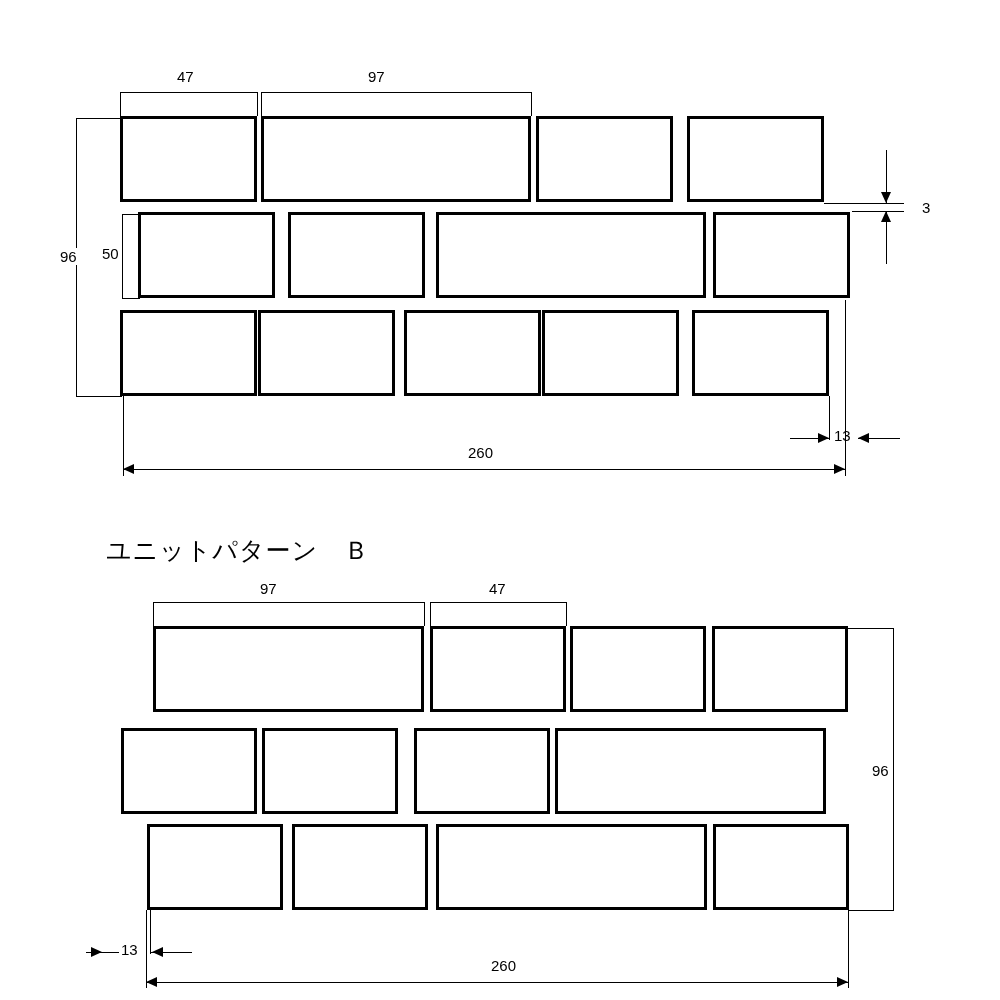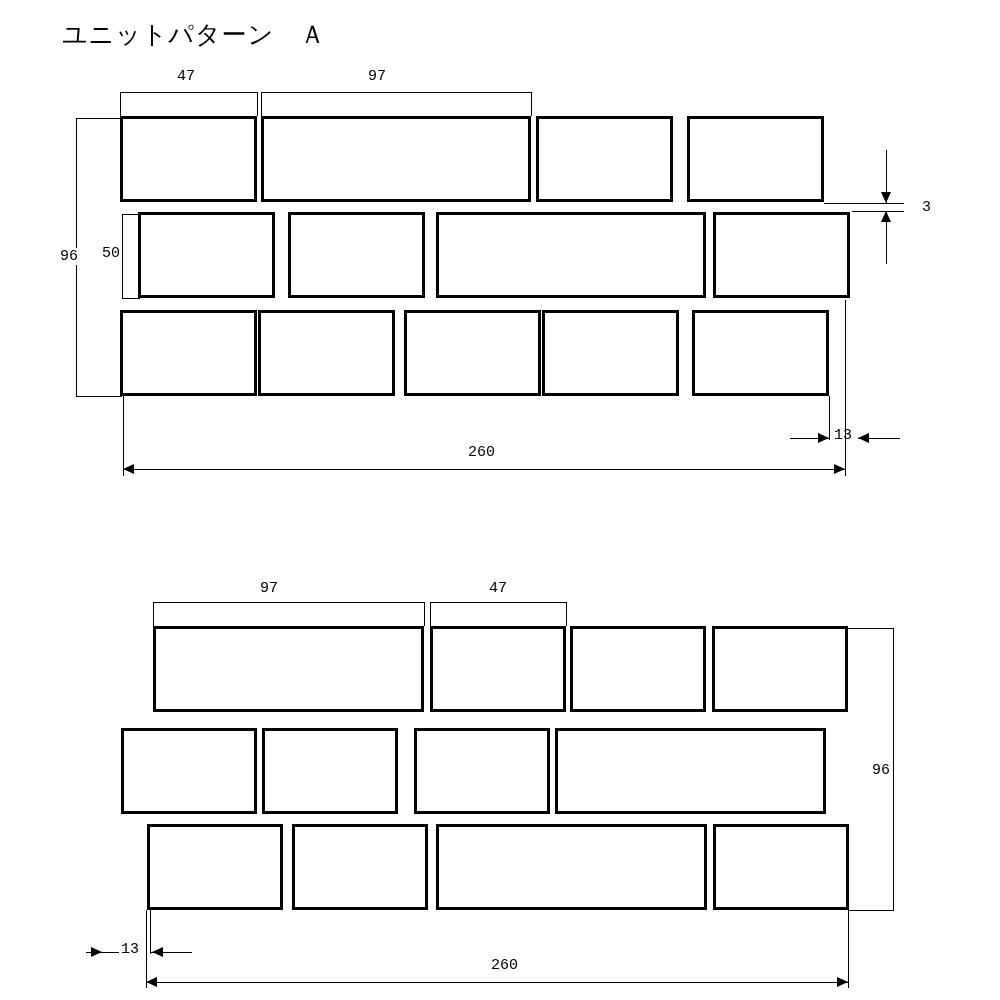--- a/index.html
+++ b/index.html
@@ -28,21 +28,21 @@
   }
   .brick {
     position: absolute;
     box-sizing: border-box;
     background: #ffffff;
     border: 3px solid #000000;
   }
   .dim-label {
     position: absolute;
     font-size: 15px;
-    font-family: Liberation Mono, monospace;
+    font-family: Liberation Sans, sans-serif;
     white-space: nowrap;
     background: #ffffff;
     padding: 0 2px;
   }
   .line-h {
     position: absolute;
     height: 0;
     border-top: 1px solid #000000;
   }
   .line-v {
@@ -74,21 +74,20 @@
     border-left: 5px solid transparent;
     border-right: 5px solid transparent;
     border-top: 11px solid #000000;
   }
 </style>
 </head>
 <body>
 
 <div id="root">
 
-  <div class="title" style="left:62px; top:18px;">ユニットパターン　Ａ</div>
 
   <div class="line-v" style="left:120px; top:92px; height:24px;"></div>
   <div class="line-v" style="left:257px; top:92px; height:24px;"></div>
   <div class="line-h" style="left:120px; top:92px; width:137px;"></div>
   <div class="dim-label" style="left:175px; top:68px;">47</div>
 
   <div class="line-v" style="left:261px; top:92px; height:24px;"></div>
   <div class="line-v" style="left:531px; top:92px; height:24px;"></div>
   <div class="line-h" style="left:261px; top:92px; width:270px;"></div>
   <div class="dim-label" style="left:366px; top:68px;">97</div>
@@ -134,20 +133,21 @@
   <div class="arrow arr-left" style="left:858px; top:433px;"></div>
   <div class="dim-label" style="left:832px; top:427px;">13</div>
 
   <div class="line-v" style="left:123px; top:396px; height:80px;"></div>
   <div class="line-v" style="left:845px; top:300px; height:176px;"></div>
   <div class="line-h" style="left:123px; top:469px; width:722px;"></div>
   <div class="arrow arr-left" style="left:123px; top:464px;"></div>
   <div class="arrow arr-right" style="left:834px; top:464px;"></div>
   <div class="dim-label" style="left:466px; top:444px;">260</div>
 
+  <div class="title" style="left:106px; top:534px;">ユニットパターン　Ｂ</div>
 
   <div class="line-v" style="left:153px; top:602px; height:24px;"></div>
   <div class="line-v" style="left:424px; top:602px; height:24px;"></div>
   <div class="line-h" style="left:153px; top:602px; width:271px;"></div>
   <div class="dim-label" style="left:258px; top:580px;">97</div>
 
   <div class="line-v" style="left:430px; top:602px; height:24px;"></div>
   <div class="line-v" style="left:566px; top:602px; height:24px;"></div>
   <div class="line-h" style="left:430px; top:602px; width:136px;"></div>
   <div class="dim-label" style="left:487px; top:580px;">47</div>

